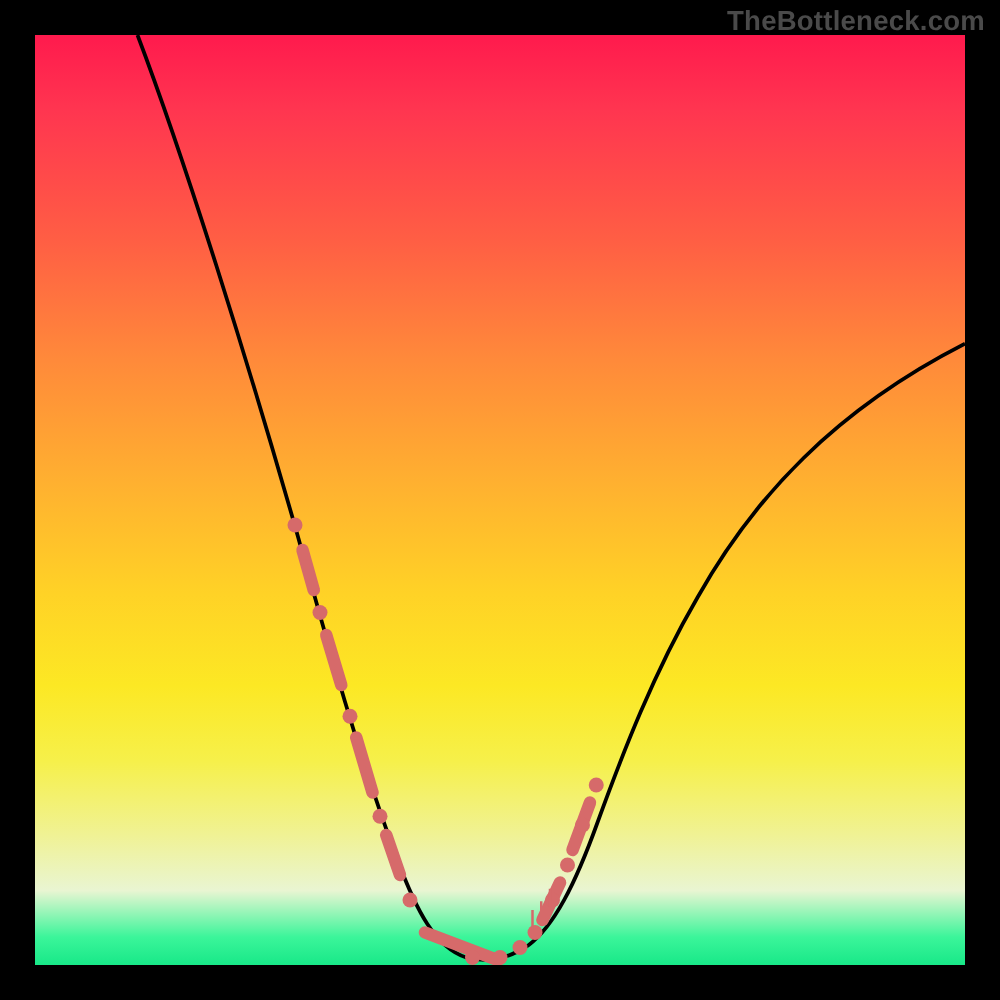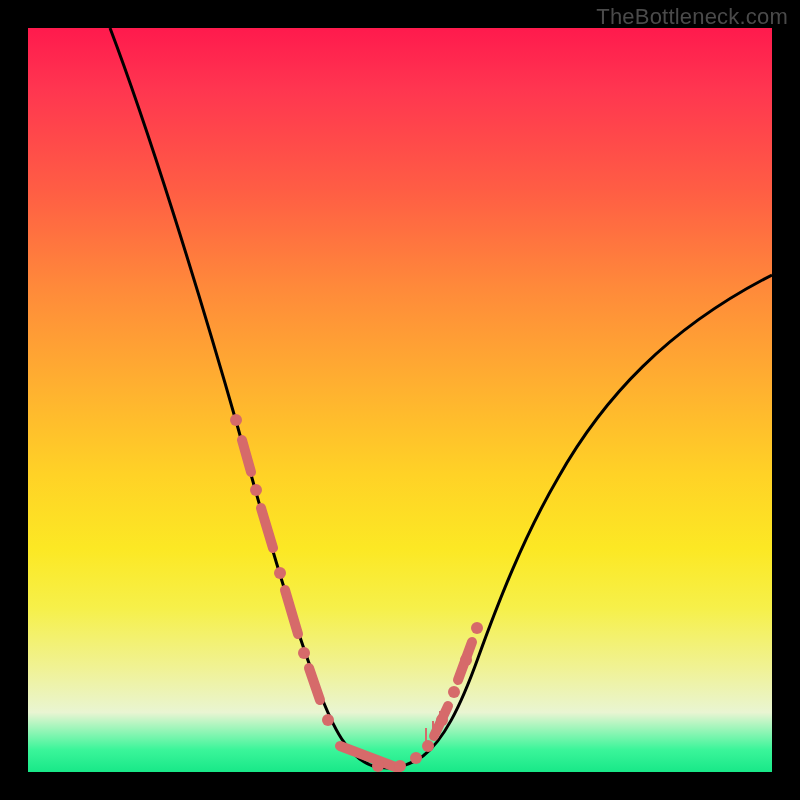--- a/index.html
+++ b/index.html
@@ -31,21 +31,21 @@
       #3bf59a 97%,
       #18e888 100%);
   }
   .watermark {
     position: absolute;
     top: 4px;
     right: 12px;
     color: #4a4a4a;
     font-size: 22px;
     letter-spacing: 0.2px;
-    font-weight: 400;
+    font-weight: 700;
     z-index: 20;
   }
   svg.curve {
     position: absolute;
     left: 0;
     top: 0;
     width: 744px;
     height: 744px;
     z-index: 5;
   }

